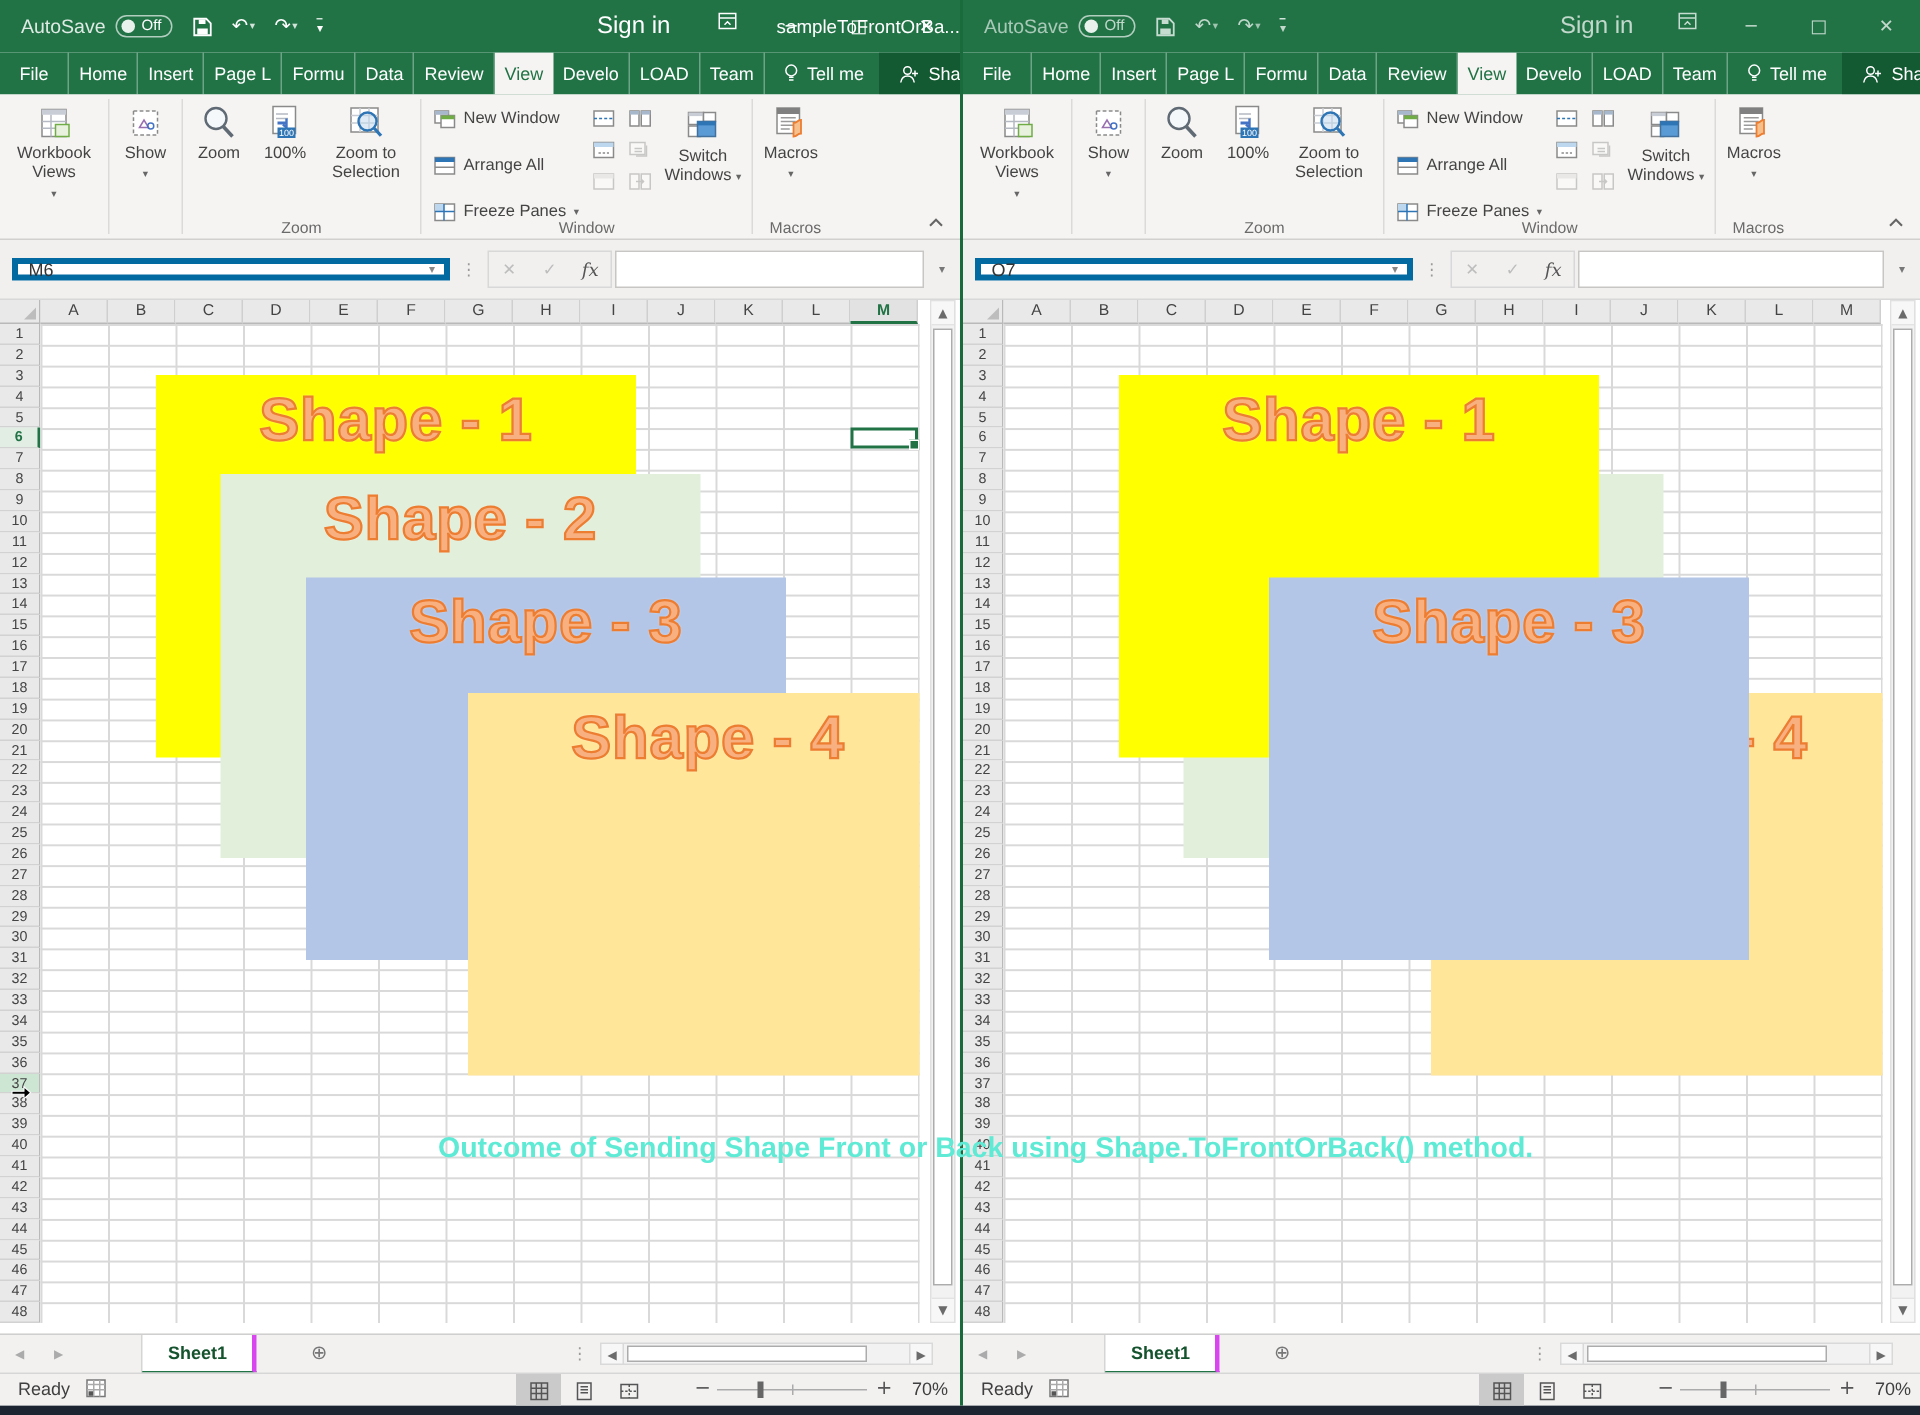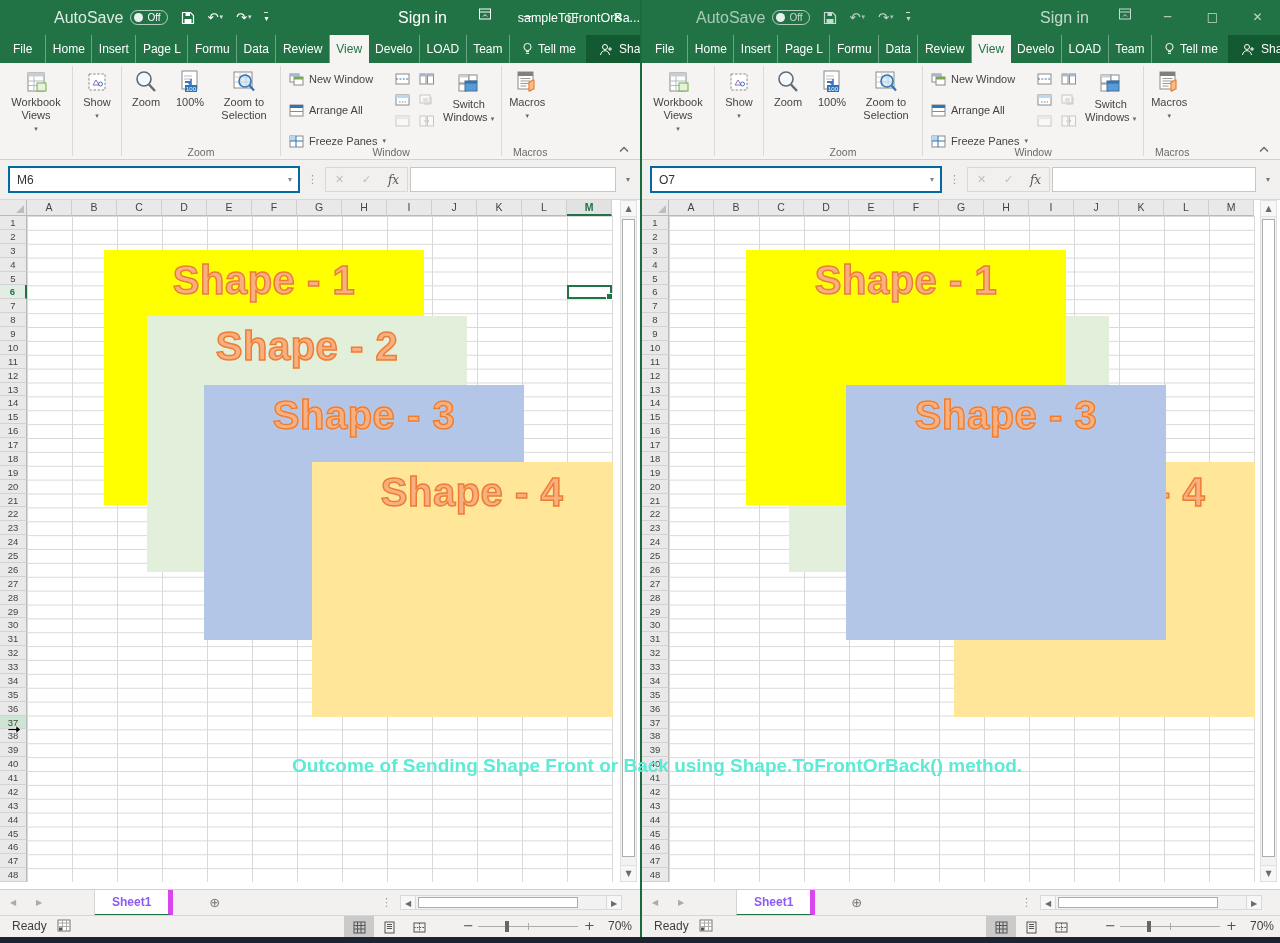--- a/index.html
+++ b/index.html
@@ -6,21 +6,21 @@
   *{box-sizing:border-box;font-family:"Liberation Sans",sans-serif;}
   .g{font-family:"DejaVu Sans",sans-serif;}
   #app{position:relative;width:1280px;height:943px;background:#1B2430;display:flex;overflow:hidden;}
   .window{position:relative;width:640px;height:937px;background:#fff;overflow:hidden;flex:0 0 640px;}
   .window.w1{border-left:2px solid #1A6B3C;}
   
   .titlebar{position:absolute;top:0;left:0;right:0;height:35px;background:#217346;color:#fff;display:flex;align-items:center;font-size:12px;}
   .inactive .titlebar{color:rgba(255,255,255,.72);}
   .inactive .titlebar svg{opacity:.75;}
   .tb-left{display:flex;align-items:center;gap:7px;padding-left:14px;}
-  .tb-autosave{font-size:16px;opacity:.85;margin-left:40px;}
+  .tb-autosave{font-size:13px;opacity:.85;}
   .tb-pill{display:inline-flex;align-items:center;gap:4px;border:1px solid rgba(255,255,255,.65);border-radius:8px;height:15px;padding:0 6px 0 3px;font-size:10px;}
   .tb-pill .dot{width:9px;height:9px;border-radius:50%;background:#fff;opacity:.9;}
   .tb-ic{display:inline-flex;align-items:center;margin-left:6px;font-size:13px;line-height:1;}
   .tb-ic .mini{font-size:7px;margin-left:1px;opacity:.8;}
   .qat-more{display:inline-block;margin-left:6px;font-size:8px;border-top:1px solid rgba(255,255,255,.8);padding-top:1px;}
   .tb-title{position:absolute;left:0;right:0;text-align:right;font-size:12.5px;pointer-events:none;}
   .tb-signin{position:absolute;left:398px;font-size:16px;}
   .tb-controls{position:absolute;right:0;top:0;height:35px;display:flex;align-items:center;}
   .tb-controls>span{width:45px;text-align:center;font-size:12px;line-height:35px;}
   .tb-opt{width:40px !important;}
@@ -41,21 +41,21 @@
   .bigbtn .da{font-size:7px;color:#666;margin-top:1px;}
   .wstack{display:flex;flex-direction:column;gap:11px;padding:4px 4px 0 6px;}
   .smbtn{display:flex;align-items:center;gap:5px;height:20px;white-space:nowrap;}
   .smbtn .da{font-size:7px;color:#666;}
   .wmini{display:flex;flex-direction:column;gap:4px;padding:5px 3px 0 3px;}
   .smico{width:18px;height:17px;display:flex;align-items:center;justify-content:center;}
   .dim{opacity:.42;}
   .collapse{position:absolute;right:10px;bottom:4px;}
   
   .frow{position:absolute;top:160px;left:0;right:0;height:40px;background:#F1F0EF;display:flex;align-items:center;border-bottom:1px solid #D8D8D8;}
-  .namebox{width:292px;height:27px;background:#fff;border:2px solid #0369a1;margin-left:8px;display:flex;align-items:center;padding-left:7px;font-size:12px;color:#333;position:relative;}
+  .namebox{width:292px;height:15px;background:#fff;border:4px solid #0369a1;margin-left:8px;display:flex;align-items:center;padding-left:7px;font-size:12px;color:#333;position:relative;}
   .nb-arrow{position:absolute;right:6px;font-size:8px;color:#888;}
   .fdots{color:#9a9a9a;font-size:11px;padding:0 7px;}
   .fbtns{display:flex;align-items:center;gap:0;background:#F1F0EF;border:1px solid #D8D8D8;height:25px;}
   .fbtns>span{width:27px;text-align:center;font-size:11px;color:#BDBDBD;}
   .fx-fx{color:#555 !important;font-family:"DejaVu Serif",serif;font-style:italic;font-size:12px !important;}
   .finput{flex:1;height:25px;background:#fff;border:1px solid #C8C6C4;margin-left:2px;}
   .fexpand{width:24px;text-align:center;font-size:8px;color:#777;}
   
   .sheet{position:absolute;top:200px;left:0;right:0;height:689px;background:#fff;}
   .cornerbox{position:absolute;left:0;top:0;width:27px;height:16px;background:#E9E9E9;border-right:1px solid #B9B9B9;border-bottom:1px solid #B9B9B9;}
@@ -76,21 +76,21 @@
   .selbox{position:absolute;width:45px;height:14px;border:2px solid #217346;z-index:40;}
   .selbox:after{content:"";position:absolute;right:-3px;bottom:-3px;width:5px;height:5px;background:#217346;border:1px solid #fff;}
   .vscroll{position:absolute;right:3px;top:0;width:17px;height:682px;background:#F2F2F2;border:1px solid #E0E0E0;}
   .vscroll .up,.vscroll .dn{position:absolute;left:0;right:0;text-align:center;font-size:8px;color:#6b6b6b;height:16px;line-height:16px;background:#F7F7F7;}
   .vscroll .up{top:0;border-bottom:1px solid #E3E3E3;}
   .vscroll .dn{bottom:0;border-top:1px solid #E3E3E3;}
   .vthumb{position:absolute;left:1px;right:1px;top:18px;height:638px;background:#fff;border:1px solid #ACACAC;}
   
   .tabbar{position:absolute;top:889px;left:0;right:0;height:26px;background:#F2F1F0;border-top:1px solid #CFCFCF;display:flex;align-items:center;font-size:12px;color:#555;}
   .tnav{font-size:8px;color:#ABABAB;width:26px;text-align:center;}
-  .sheettab{height:26px;display:flex;align-items:center;padding:0 17px;background:#fff;border-right:5px solid #d946ef;border-left:1px solid #D5D5D5;border-bottom:2px solid #217346;color:#8b5cf6;font-weight:bold;margin-left:42px;}
+  .sheettab{height:26px;display:flex;align-items:center;padding:0 17px;background:#fff;border-right:3px solid #d946ef;border-left:1px solid #D5D5D5;border-bottom:2px solid #217346;color:#14532d;font-weight:bold;margin-left:42px;}
   .addsheet{font-size:13px;color:#777;margin-left:36px;}
   .dots2{color:#9a9a9a;font-size:11px;margin-left:auto;}
   .hscroll{display:flex;align-items:center;margin:0 18px 0 8px;}
   .hscroll .ha{font-size:8px;color:#6b6b6b;width:16px;height:15px;line-height:15px;text-align:center;background:#F7F7F7;border:1px solid #D9D9D9;}
   .htrack{width:190px;height:15px;background:#F2F2F2;border-top:1px solid #D9D9D9;border-bottom:1px solid #D9D9D9;position:relative;}
   .hthumb{position:absolute;left:2px;top:1px;height:11px;width:160px;background:#fff;border:1px solid #ACACAC;}
   
   .statusbar{position:absolute;top:915px;left:0;right:0;height:22px;background:#F2F1F0;border-top:1px solid #D6D6D6;font-size:12px;color:#3f3f3f;}
   .st-ready{position:absolute;left:12px;top:3px;}
   .st-rec{position:absolute;left:57px;top:3px;}

